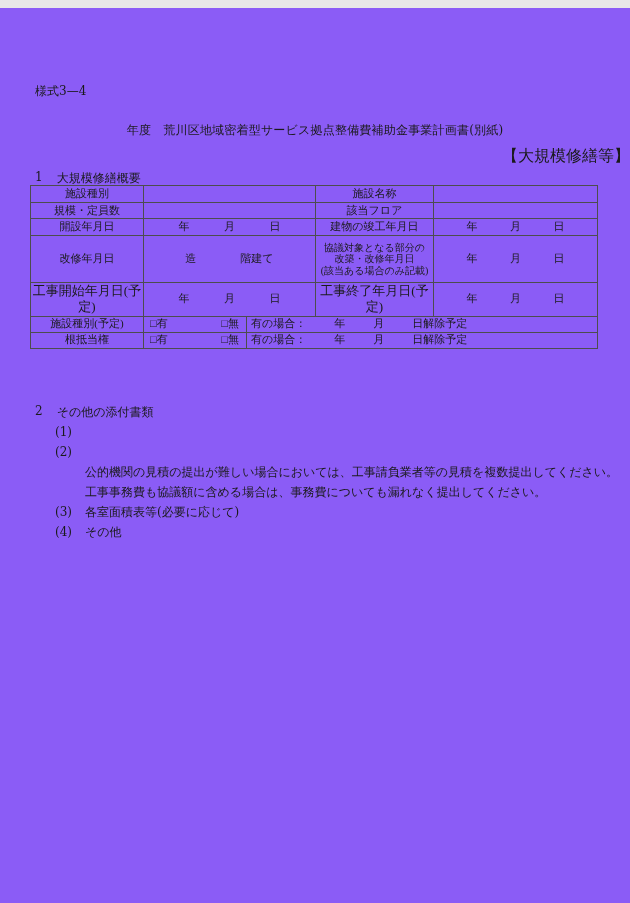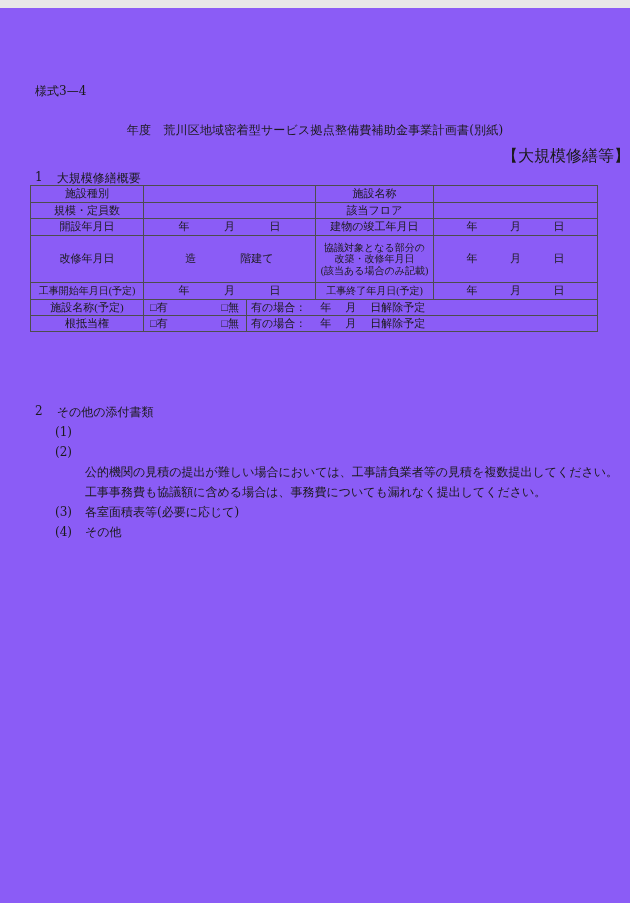--- a/index.html
+++ b/index.html
@@ -34,26 +34,26 @@
     font-size:11px;
     text-align:center;
     vertical-align:middle;
     line-height:1.25;
     overflow:hidden;
   }
   tr.r17 { height:17px; }
   tr.r16 { height:16px; }
   tr.r47 { height:47px; }
   tr.r67 { height:67px; }
-  td.small { font-size:10px; }
+  td.small { font-size:13px; }
   td.reno { font-size:10px; line-height:11.5px; padding:1px 0; }
   .dates { display:flex; justify-content:space-evenly; align-items:center; }
   .structure { display:flex; justify-content:center; gap:44px; }
   .chkrow { display:flex; justify-content:space-between; padding:0 7px 0 6px; }
-  .ifyes { display:flex; padding-left:4px; gap:14px; text-align:left; }
+  .ifyes { display:flex; padding-left:4px; gap:28px; text-align:left; }
 
   .attach-list { left:55px; top:414px; font-size:12px; line-height:20px; width:560px; }
   .attach-item { display:flex; }
   .attach-item .num { width:30px; flex:0 0 30px; }
   .attach-note { margin-left:30px; white-space:nowrap; }
 </style>
 </head>
 <body>
 
 <div class="page">
@@ -139,21 +139,21 @@
       <td class="small">工事終了年月日(予定)</td>
       <td>
         <div class="dates">
           <span>年</span>
           <span>月</span>
           <span>日</span>
         </div>
       </td>
     </tr>
     <tr class="r16">
-      <td>施設名称(予定)</td>
+      <td>施設種別(予定)</td>
       <td>
         <div class="chkrow">
           <span><span>□</span><span>有</span></span>
           <span><span>□</span><span>無</span></span>
         </div>
       </td>
       <td colspan="3">
         <div class="ifyes">
           <span>有の場合：</span>
           <span>年</span>

